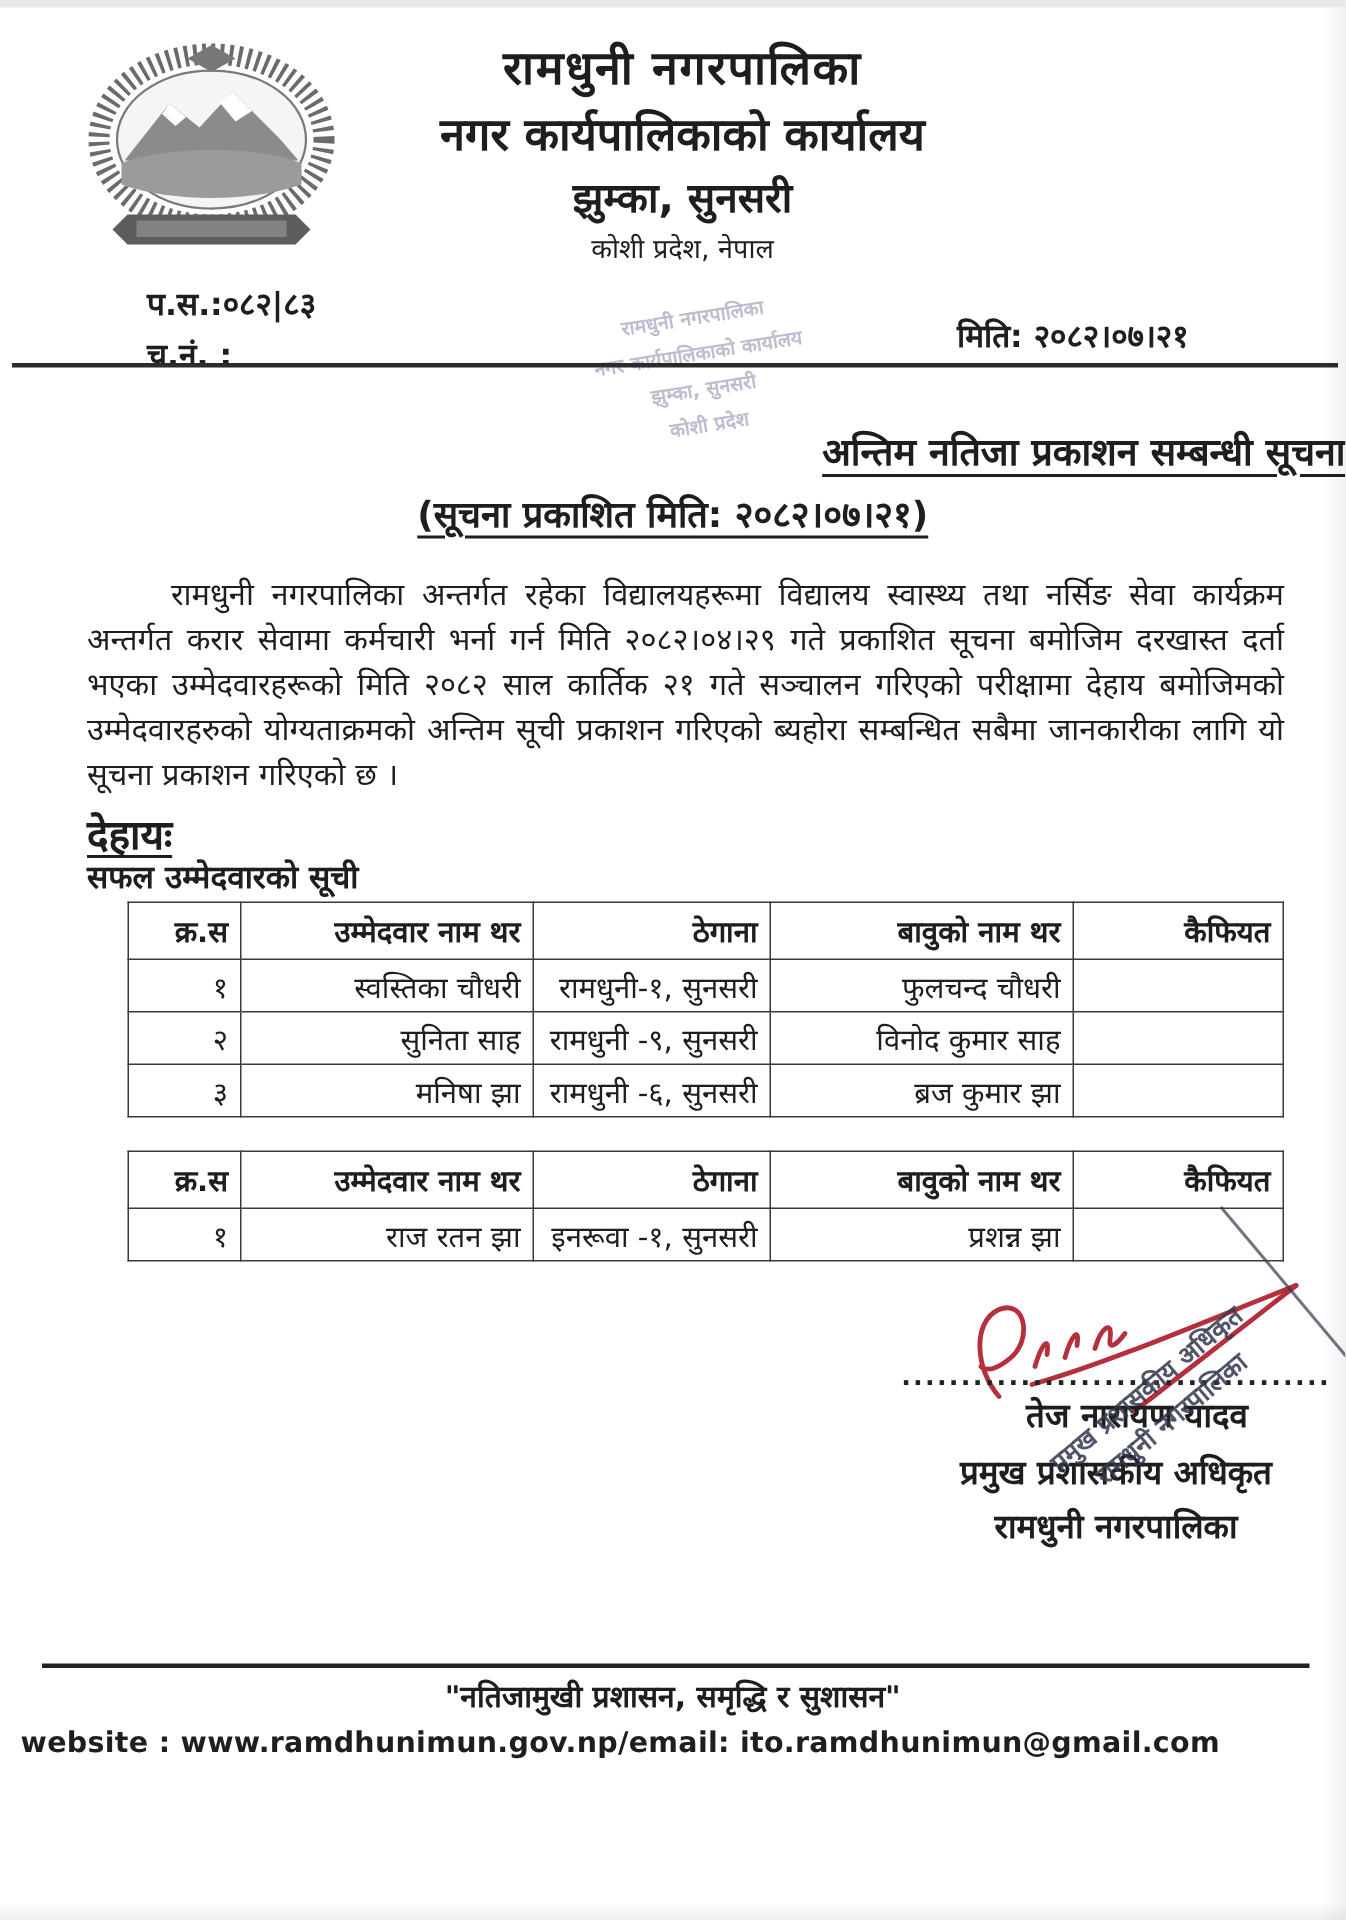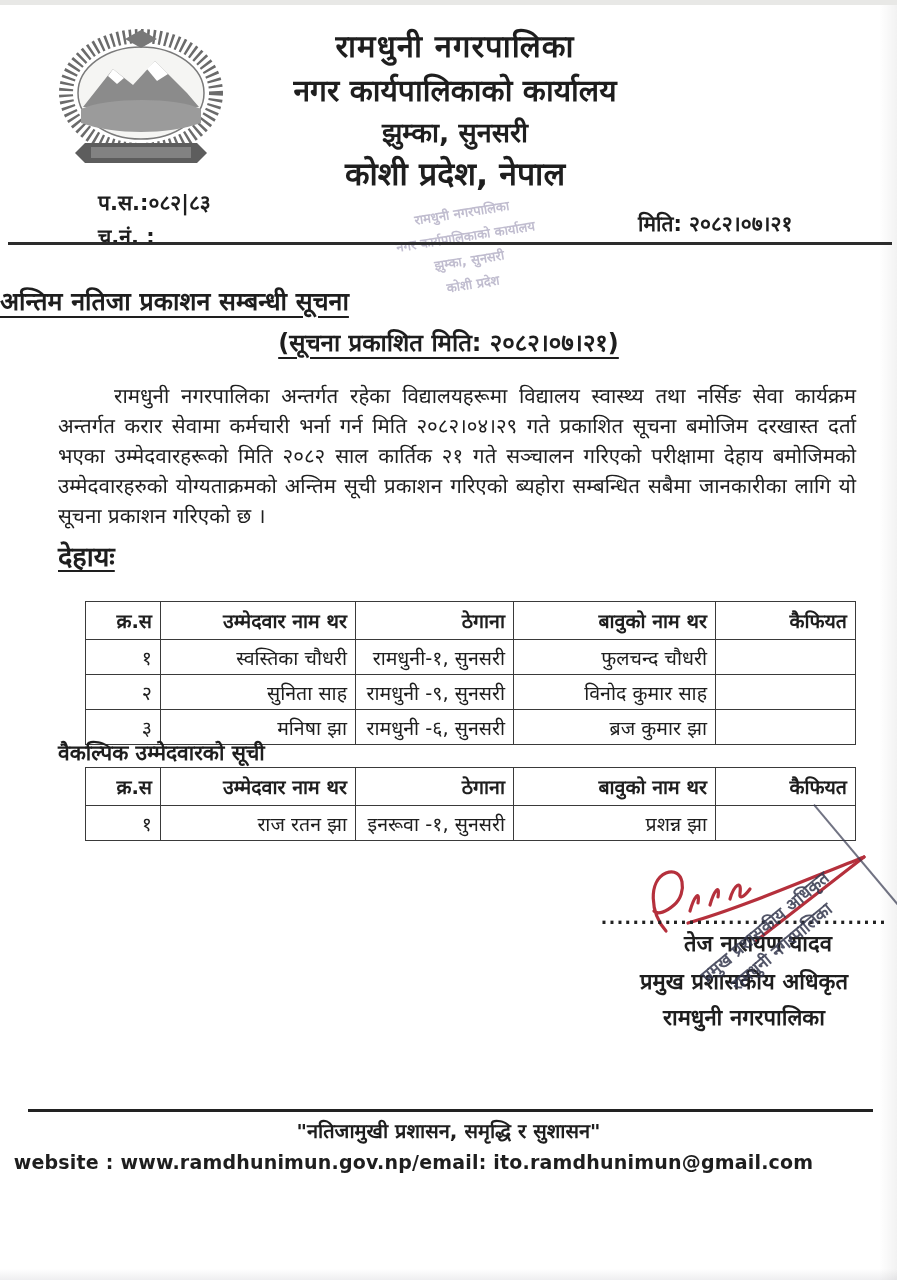--- a/index.html
+++ b/index.html
@@ -16,36 +16,36 @@
     background:linear-gradient(to right,rgba(0,0,0,0),rgba(0,0,0,0.05));}
   .edge-shade-bottom{position:absolute;left:0;bottom:0;width:100%;height:16px;
     background:linear-gradient(to bottom,rgba(0,0,0,0),rgba(120,120,135,0.18));}
 
   
   .emblem{position:absolute;left:55px;top:22px;width:172px;height:155px;}
   .head-block{position:absolute;left:215px;top:26px;width:480px;text-align:center;line-height:1.0;}
   .head-org{font-size:31px;font-weight:bold;letter-spacing:1px;}
   .head-office{font-size:30px;font-weight:bold;margin-top:14px;}
   .head-addr{font-size:27px;font-weight:bold;margin-top:13px;}
-  .head-prov{font-size:32px;font-weight:bold;margin-top:12px;}
+  .head-prov{font-size:18px;font-weight:normal;margin-top:12px;}
 
   .refs{position:absolute;left:98px;top:181px;font-size:21px;font-weight:bold;line-height:34px;}
   .date-line{position:absolute;left:638px;top:204px;font-size:21px;font-weight:bold;}
 
   .rule-top{position:absolute;left:8px;top:237px;width:884px;height:3px;background:#2c2c2c;}
 
   .stamp-center{
     position:absolute;left:360px;top:196px;width:215px;
     text-align:center;transform:rotate(-9deg);
     color:#8d87a8;opacity:.55;font-size:13px;line-height:24px;font-weight:bold;
     pointer-events:none;
   }
 
   
-  .title{position:absolute;left:0;top:278px;width:897px;text-align:left;
+  .title{position:absolute;left:0;top:278px;width:897px;text-align:right;
     font-size:25px;font-weight:bold;}
   .title span{text-decoration:underline;text-underline-offset:6px;}
   .subtitle{position:absolute;left:0;top:320px;width:897px;text-align:center;
     font-size:24px;font-weight:bold;}
   .subtitle span{text-decoration:underline;text-underline-offset:6px;}
 
   
   .body-par{position:absolute;left:58px;top:376px;width:798px;
     font-size:20.5px;line-height:30px;text-align:justify;text-indent:56px;}
   .dehaya{position:absolute;left:58px;top:532px;font-size:27px;font-weight:bold;
@@ -134,20 +134,21 @@
 
   <div class="rule-top"></div>
 
   <div class="title"><span>अन्तिम नतिजा प्रकाशन सम्बन्धी सूचना</span></div>
   <div class="subtitle"><span>(सूचना प्रकाशित मिति: २०८२।०७।२१)</span></div>
 
   <div class="body-par">रामधुनी नगरपालिका अन्तर्गत रहेका विद्यालयहरूमा विद्यालय स्वास्थ्य तथा नर्सिङ सेवा कार्यक्रम अन्तर्गत करार सेवामा कर्मचारी भर्ना गर्न मिति २०८२।०४।२९ गते प्रकाशित सूचना बमोजिम दरखास्त दर्ता भएका उम्मेदवारहरूको मिति २०८२ साल कार्तिक २१ गते सञ्चालन गरिएको परीक्षामा देहाय बमोजिमको उम्मेदवारहरुको योग्यताक्रमको अन्तिम सूची प्रकाशन गरिएको ब्यहोरा सम्बन्धित सबैमा जानकारीका लागि यो सूचना प्रकाशन गरिएको छ ।</div>
 
   <div class="dehaya">देहायः</div>
 
+  <div class="tbl-heading-1">सफल उम्मेदवारको सूची</div>
   <table class="doc" id="table-successful">
     <colgroup>
         <col style="width:75px">
         <col style="width:195px">
         <col style="width:158px">
         <col style="width:202px">
         <col style="width:140px">
       </colgroup>
     <tbody>
         <tr>
@@ -174,21 +175,20 @@
     <tr>
       <td>३</td>
       <td>मनिषा झा</td>
       <td>रामधुनी -६, सुनसरी</td>
       <td>ब्रज कुमार झा</td>
       <td></td>
     </tr>
   </tbody>
     </table>
 
-  <div class="tbl-heading-2">वैकल्पिक उम्मेदवारको सूची</div>
   <table class="doc" id="table-alternate">
     <colgroup>
         <col style="width:75px">
         <col style="width:195px">
         <col style="width:158px">
         <col style="width:202px">
         <col style="width:140px">
       </colgroup>
     <tbody>
         <tr>

